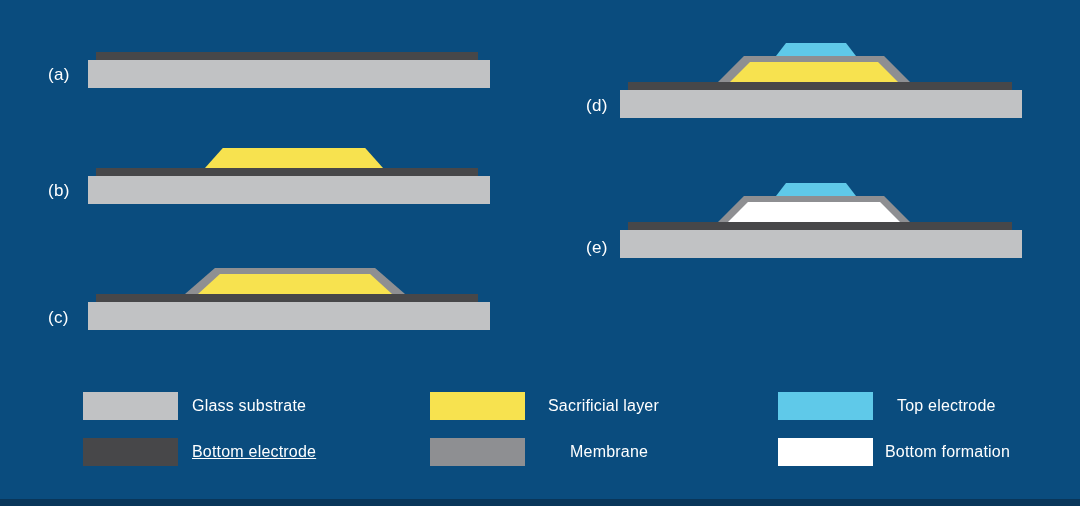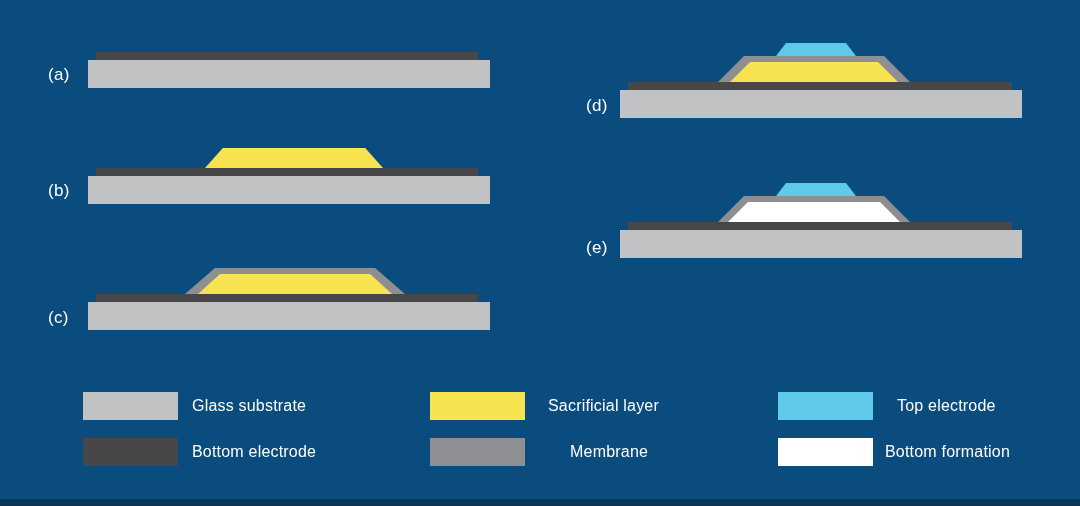--- a/index.html
+++ b/index.html
@@ -86,21 +86,21 @@
     <div class="legend-swatch bg-substrate" style="left:83px; top:392px;"></div>
     <span class="legend-label" style="left:192px; top:392px;">Glass substrate</span>
 
     <div class="legend-swatch bg-sac" style="left:430px; top:392px;"></div>
     <span class="legend-label" style="left:548px; top:392px;">Sacrificial layer</span>
 
     <div class="legend-swatch bg-top" style="left:778px; top:392px;"></div>
     <span class="legend-label" style="left:885px; top:392px;margin-left:12px;">Top electrode</span>
 
     <div class="legend-swatch bg-bottom" style="left:83px; top:438px;"></div>
-    <span class="legend-label" style="left:192px; top:438px;">Bottom electrode</span>
+    <span class="legend-label" style="left:192px; top:438px;text-decoration:underline;">Bottom electrode</span>
 
     <div class="legend-swatch bg-mem" style="left:430px; top:438px;"></div>
     <span class="legend-label" style="left:570px; top:438px;">Membrane</span>
 
     <div class="legend-swatch bg-cavity" style="left:778px; top:438px;"></div>
     <span class="legend-label" style="left:885px; top:438px;">Bottom formation</span>
   </div>
 
   <div class="bottom-border"></div>
 

